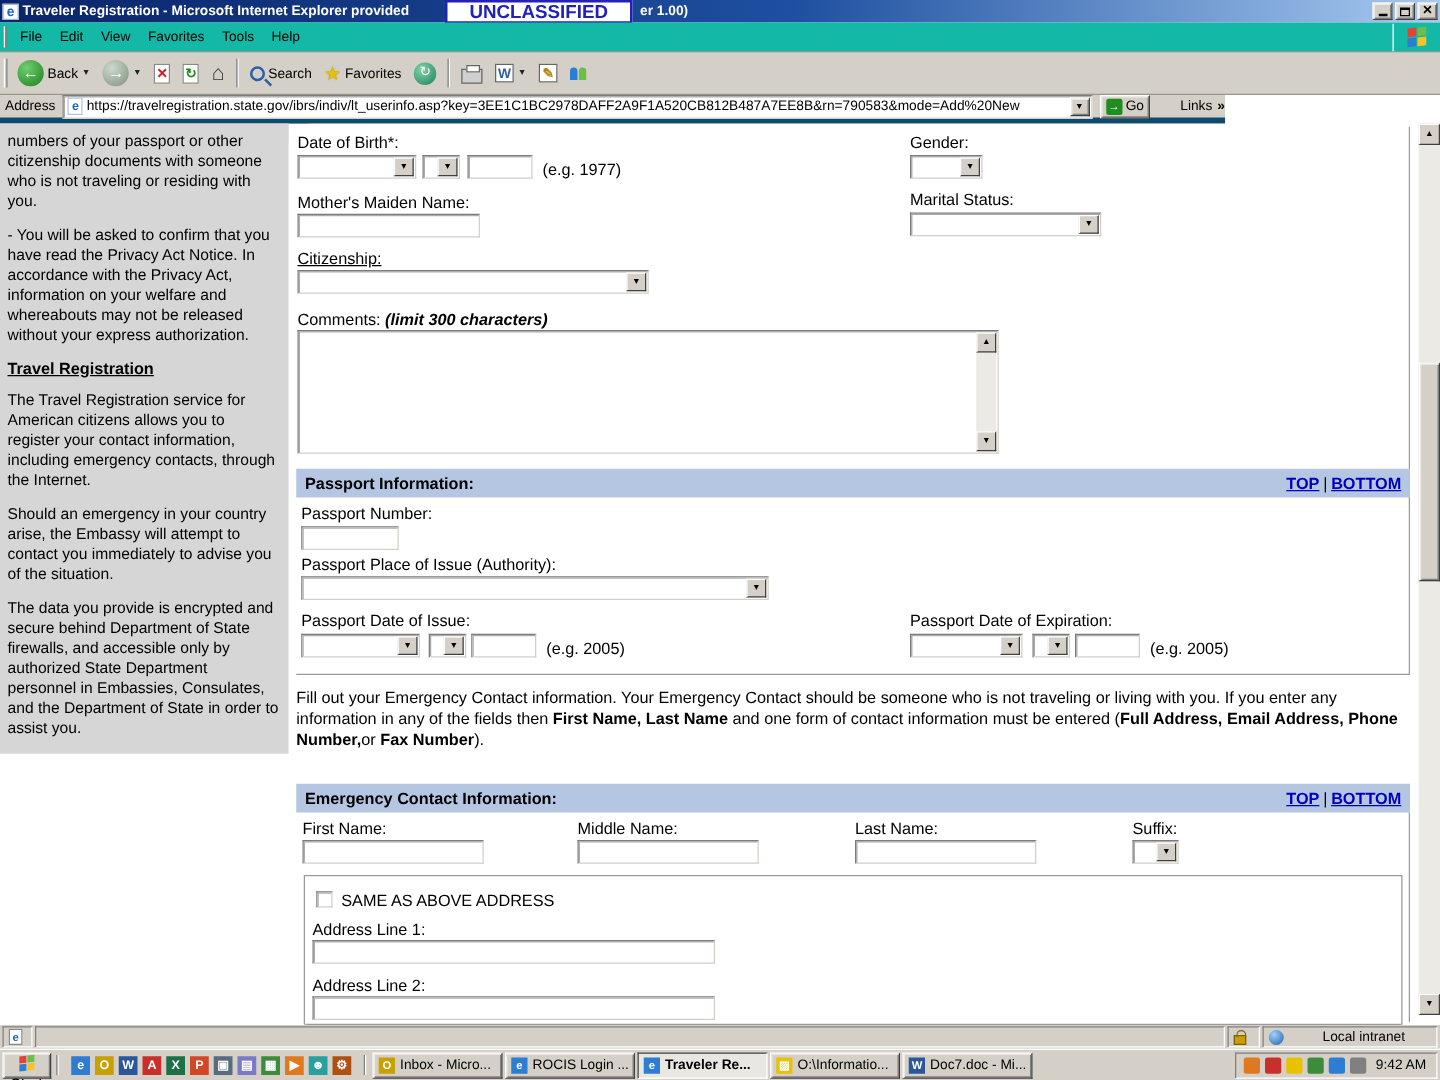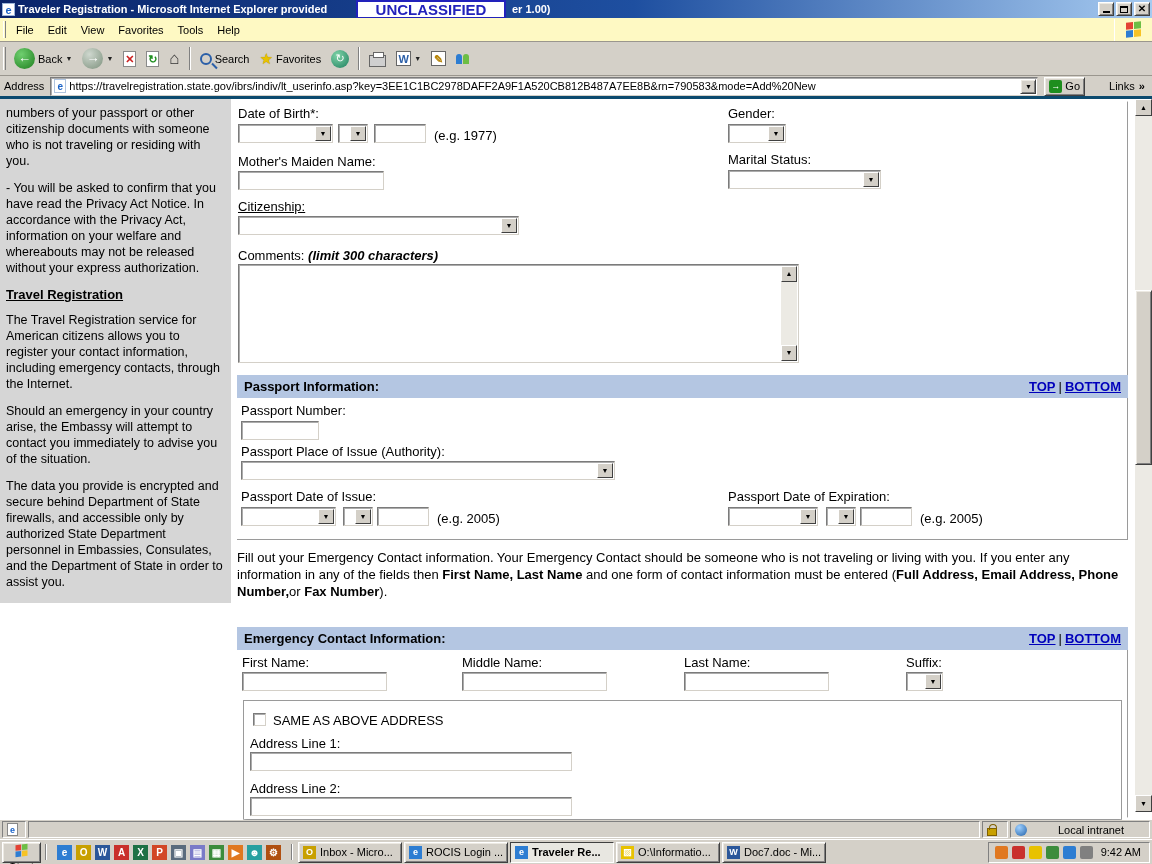--- a/index.html
+++ b/index.html
@@ -24,21 +24,21 @@
     border:2px solid #2222BB; color:#2222BB; font-size:15px; font-weight:bold;
     text-align:center; line-height:15px; letter-spacing:0; }
   #title-suffix { position:absolute; left:512px; top:3px; }
   .winbtns { position:absolute; right:2px; top:2px; display:flex; gap:2px; }
   .winbtn { width:16px; height:14px; font-size:10px; color:#000; text-align:center; line-height:12px; font-weight:bold; }
   .glyph-min { display:inline-block; width:7px; height:2px; background:#000; margin-top:8px; }
   .glyph-max { display:inline-block; width:8px; height:7px; border:1px solid #000; border-top-width:2px; margin-top:3px; }
 
   
   #menubar { position:absolute; left:0; top:18px; width:1152px; height:24px; display:flex; align-items:center;
-    background:#fef9c3; border-bottom:1px solid #9a968e; font-size:11px; }
+    background:#14b8a6; border-bottom:1px solid #9a968e; font-size:11px; }
   .menu-item { padding:4px 7px; color:#000; }
   #menubar .spacer { flex:1; }
   #brand { width:38px; height:22px; border-left:1px solid #fff; display:flex; align-items:center; justify-content:center; }
   .winflag { display:grid; grid-template-columns:7px 7px; grid-template-rows:7px 7px; gap:1px; transform:skewY(-6deg); }
   .winflag i { display:block; }
 
   
   #toolbar { position:absolute; left:0; top:42px; width:1152px; height:34px; background:#D4D0C8;
     border-bottom:1px solid #9a968e; display:flex; align-items:center; font-size:11px; }
   .tbtn { display:flex; align-items:center; gap:3px; padding:2px 5px; height:30px; color:#000; }
@@ -55,22 +55,22 @@
   .mag:after { content:""; position:absolute; left:9px; top:10px; width:7px; height:2px; background:#2B5FA8; transform:rotate(45deg); }
   .star { color:#E8C200; font-size:15px; text-shadow:0 0 1px #8a7400; }
   .hist { width:18px; height:18px; border-radius:50%; background:radial-gradient(circle at 35% 30%,#7fd4a8,#1E7E5E); color:#fff; font-size:11px; text-align:center; line-height:17px; }
   .printer { position:relative; width:17px; height:12px; background:#cfcfcf; border:1px solid #666; margin-top:4px; }
   .printer:before { content:""; position:absolute; left:3px; top:-4px; width:9px; height:4px; background:#fff; border:1px solid #666; }
   .wbox { width:15px; height:15px; background:#fff; border:1px solid #666; color:#2B5FA8; font-weight:bold; font-size:11px; text-align:center; line-height:14px; }
   .msgr { display:flex; gap:1px; }
   .msgr i { width:6px; height:10px; border-radius:3px 3px 0 0; display:block; }
 
   
-  #addressbar { position:absolute; left:0; top:76px; width:1152px; height:23px; background:#D4D0C8;
-    border-bottom:3px solid #0c4a6e; display:flex; align-items:center; font-size:11px; }
+  #addressbar { position:absolute; left:0; top:76px; width:980px; height:23px; background:#D4D0C8;
+    border-bottom:5px solid #0c4a6e; display:flex; align-items:center; font-size:11px; }
   #addr-label { padding:0 6px 0 4px; color:#000; }
   #addr-field { position:relative; width:988px; height:19px; display:flex; align-items:center; }
   #addr-field .eico { width:12px; height:14px; margin:0 3px; background:#fff; border:1px solid #b0c4de;
     color:#1C64C8; font-size:10px; font-weight:bold; text-align:center; line-height:13px; flex:none; }
   #addr-url { font-size:11px; color:#000; white-space:nowrap; overflow:hidden; flex:1; }
   .addr-drop { position:absolute; right:1px; top:1px; width:16px; height:15px; font-size:7px; text-align:center; line-height:14px; }
   #go-btn { display:flex; align-items:center; gap:3px; margin-left:6px; padding:1px 4px; height:19px; }
   .goarrow { width:13px; height:13px; background:#1E8E1E; color:#fff; font-size:9px; font-weight:bold; text-align:center; line-height:13px; border-radius:2px; }
   #links-area { display:flex; align-items:center; margin-left:10px; gap:4px; }
   .chev { font-size:11px; font-weight:bold; }

